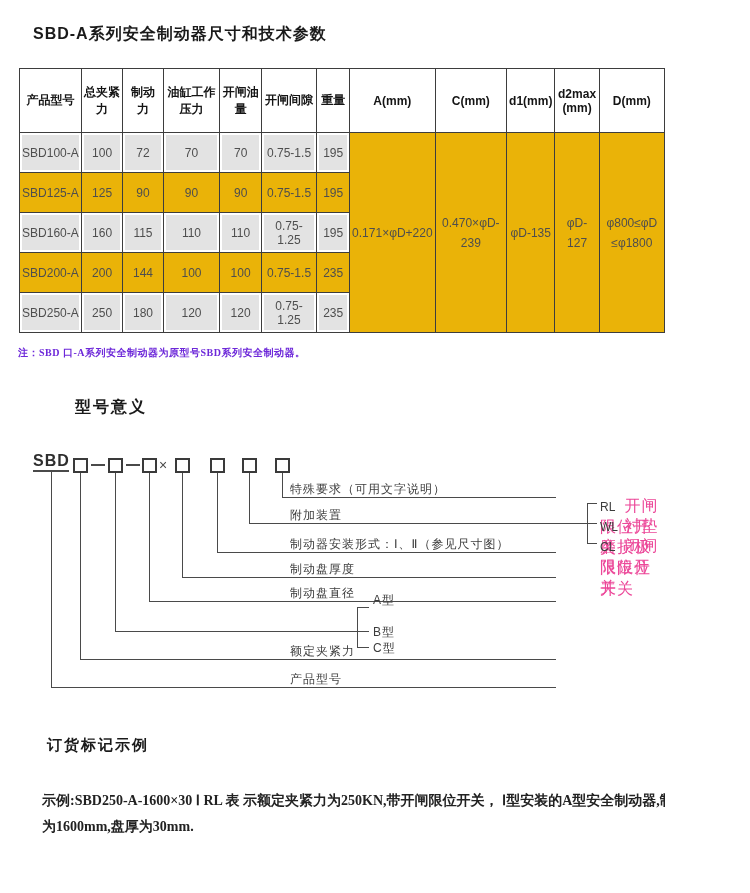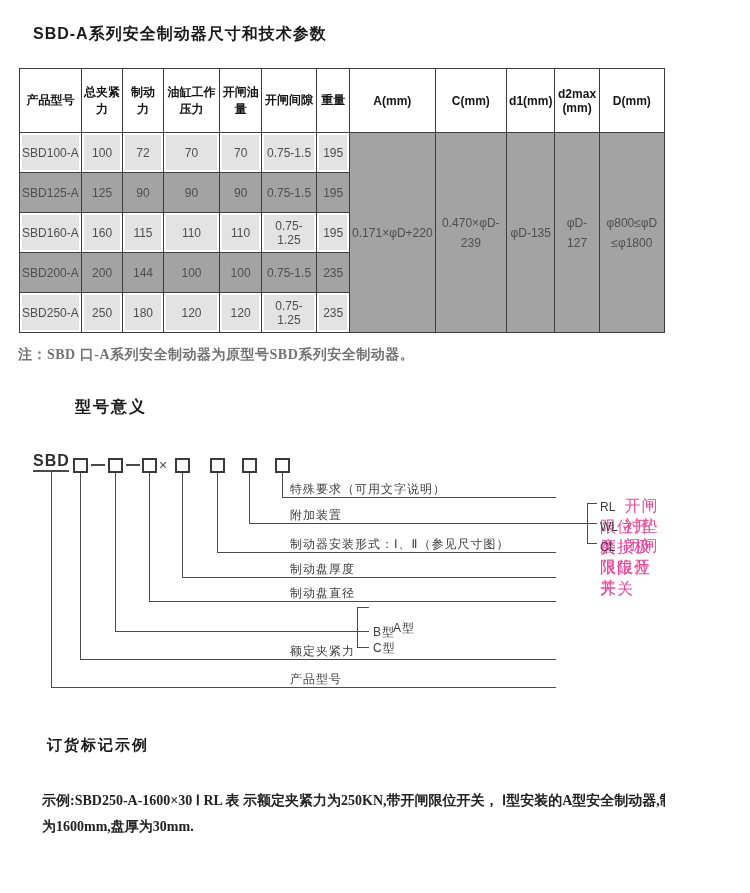--- a/index.html
+++ b/index.html
@@ -8,33 +8,33 @@
 
   .abs{position:absolute;}
 
   
   .doc-title{left:33px;top:24px;font-size:16px;font-weight:bold;letter-spacing:1px;}
   .sec-head{font-size:16px;font-weight:bold;letter-spacing:2px;}
   .h-model{left:75px;top:397px;}
   .h-order{left:47px;top:736px;font-size:15px;}
 
   
-  .note{font-family:"Liberation Serif",serif;font-weight:bold;font-size:14px;color:#737373;letter-spacing:0.5px;}
+  .note{font-family:"Liberation Serif",serif;font-weight:bold;font-size:10px;color:#6d28d9;letter-spacing:0.5px;}
   .note-table{left:18px;top:346px;}
   .note-bottom{left:18px;top:852px;}
   .example-p{left:42px;top:776px;width:692px;font-family:"Liberation Serif",serif;
              font-weight:600;font-size:14px;line-height:26px;color:#222;margin-top:12px;}
 
   
   table.spec{position:absolute;left:19px;top:68px;border-collapse:collapse;table-layout:fixed;
              border:1px solid #3d3d3d;}
   table.spec th,table.spec td{border:1px solid #3d3d3d;text-align:center;vertical-align:middle;
              padding:0 2px;white-space:pre-line;overflow:hidden;}
   table.spec th{height:63px;font-size:12px;font-weight:bold;color:#141414;}
-  table.spec td{height:39px;font-size:12px;color:#4e4e4e;background:#a3a3a3;}
+  table.spec td{height:39px;font-size:12px;color:#4e4e4e;background:#eab308;}
   table.spec td.shade{background:#e3e3e3;box-shadow:inset 0 0 0 2px #ffffff;}
   table.spec td.fml{font-size:12px;color:#4e4e4e;line-height:20px;}
 
   
   .dg-line{background:#4a4a4a;}
   .vline{width:1px;}
   .hline{height:1px;}
   .dg-box{width:15px;height:15px;border:2px solid #3a3a3a;box-sizing:border-box;background:#fff;}
   .dg-sbd{left:33px;top:452px;font-size:16px;font-weight:bold;letter-spacing:1px;color:#2e2e2e;}
   .dg-label{font-size:12px;color:#3c3c3c;letter-spacing:1px;white-space:nowrap;}
@@ -176,21 +176,21 @@
     <div class="abs dg-label" style="left:290px;top:561px;">制动盘厚度</div>
 
     <div class="abs dg-line hline" style="left:149px;top:601px;width:407px;"></div>
     <div class="abs dg-label" style="left:290px;top:585px;">制动盘直径</div>
 
     <div class="abs dg-line hline" style="left:115px;top:631px;width:242px;"></div>
     <div class="abs dg-line vline" style="left:357px;top:607px;height:41px;"></div>
     <div class="abs dg-line hline" style="left:357px;top:607px;width:12px;"></div>
     <div class="abs dg-line hline" style="left:357px;top:631px;width:12px;"></div>
     <div class="abs dg-line hline" style="left:357px;top:647px;width:12px;"></div>
-    <div class="abs dg-label" style="left:373px;top:620px;margin-left:20px;">A型</div>
+    <div class="abs dg-label" style="left:373px;top:592px;">A型</div>
     <div class="abs dg-label" style="left:373px;top:624px;">B型</div>
     <div class="abs dg-label" style="left:373px;top:640px;">C型</div>
 
     <div class="abs dg-line hline" style="left:80px;top:659px;width:476px;"></div>
     <div class="abs dg-label" style="left:290px;top:643px;">额定夹紧力</div>
 
     <div class="abs dg-line hline" style="left:51px;top:687px;width:505px;"></div>
     <div class="abs dg-label" style="left:290px;top:671px;">产品型号</div>
 
     <div class="abs dg-line vline" style="left:587px;top:503px;height:41px;"></div>

